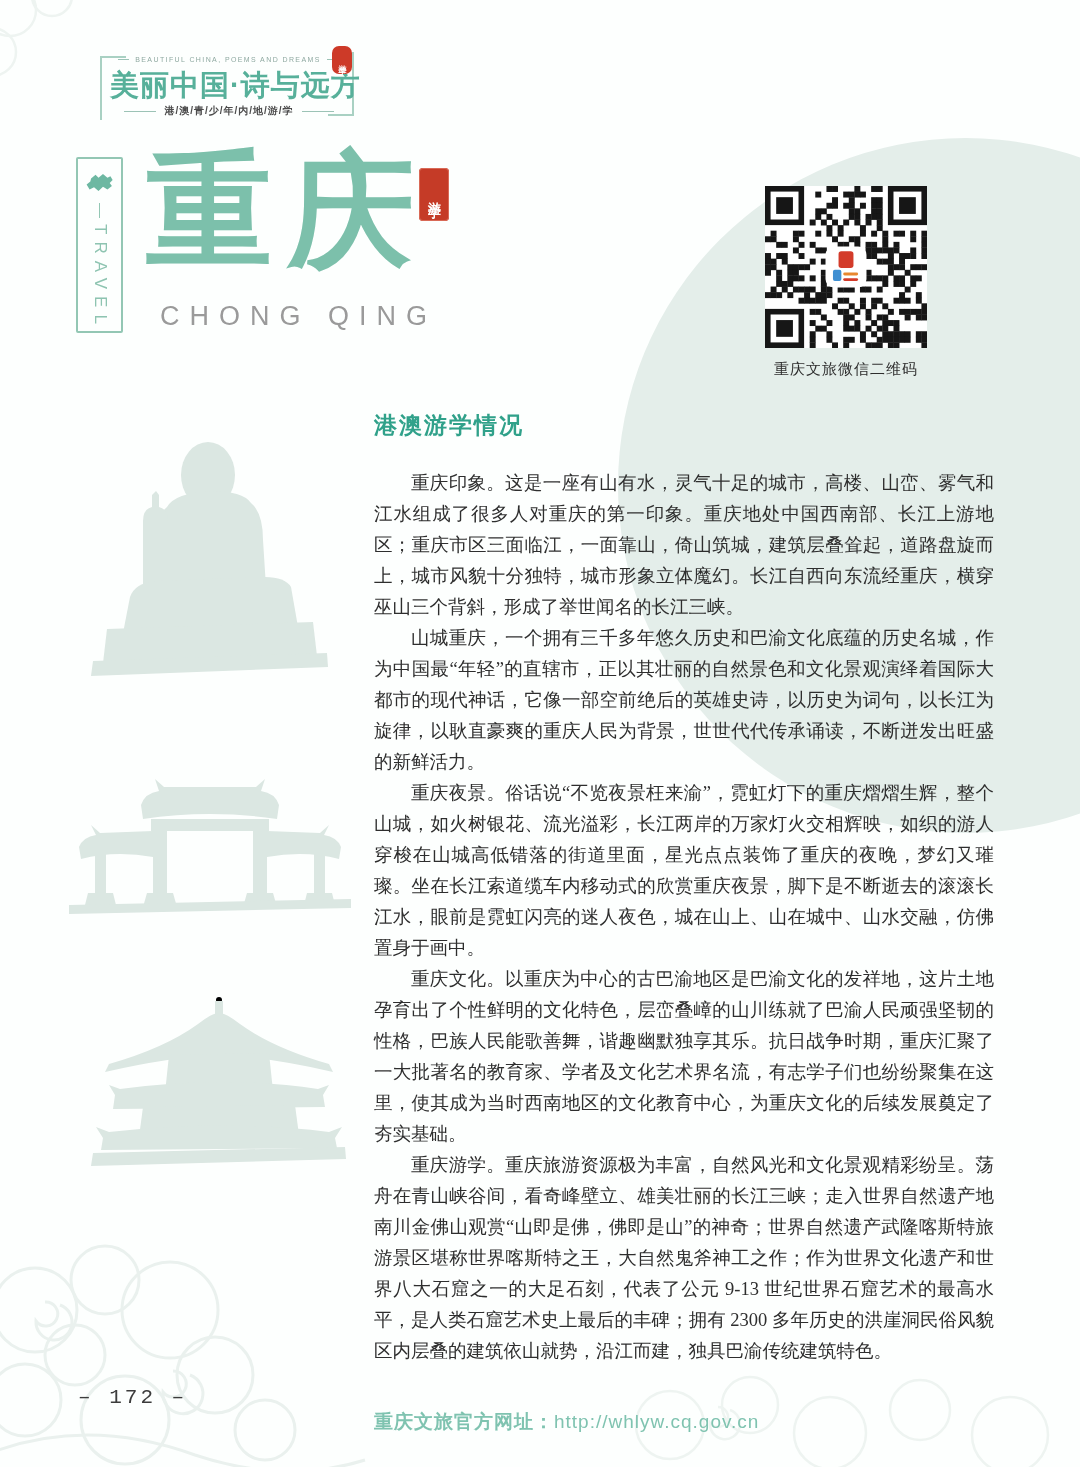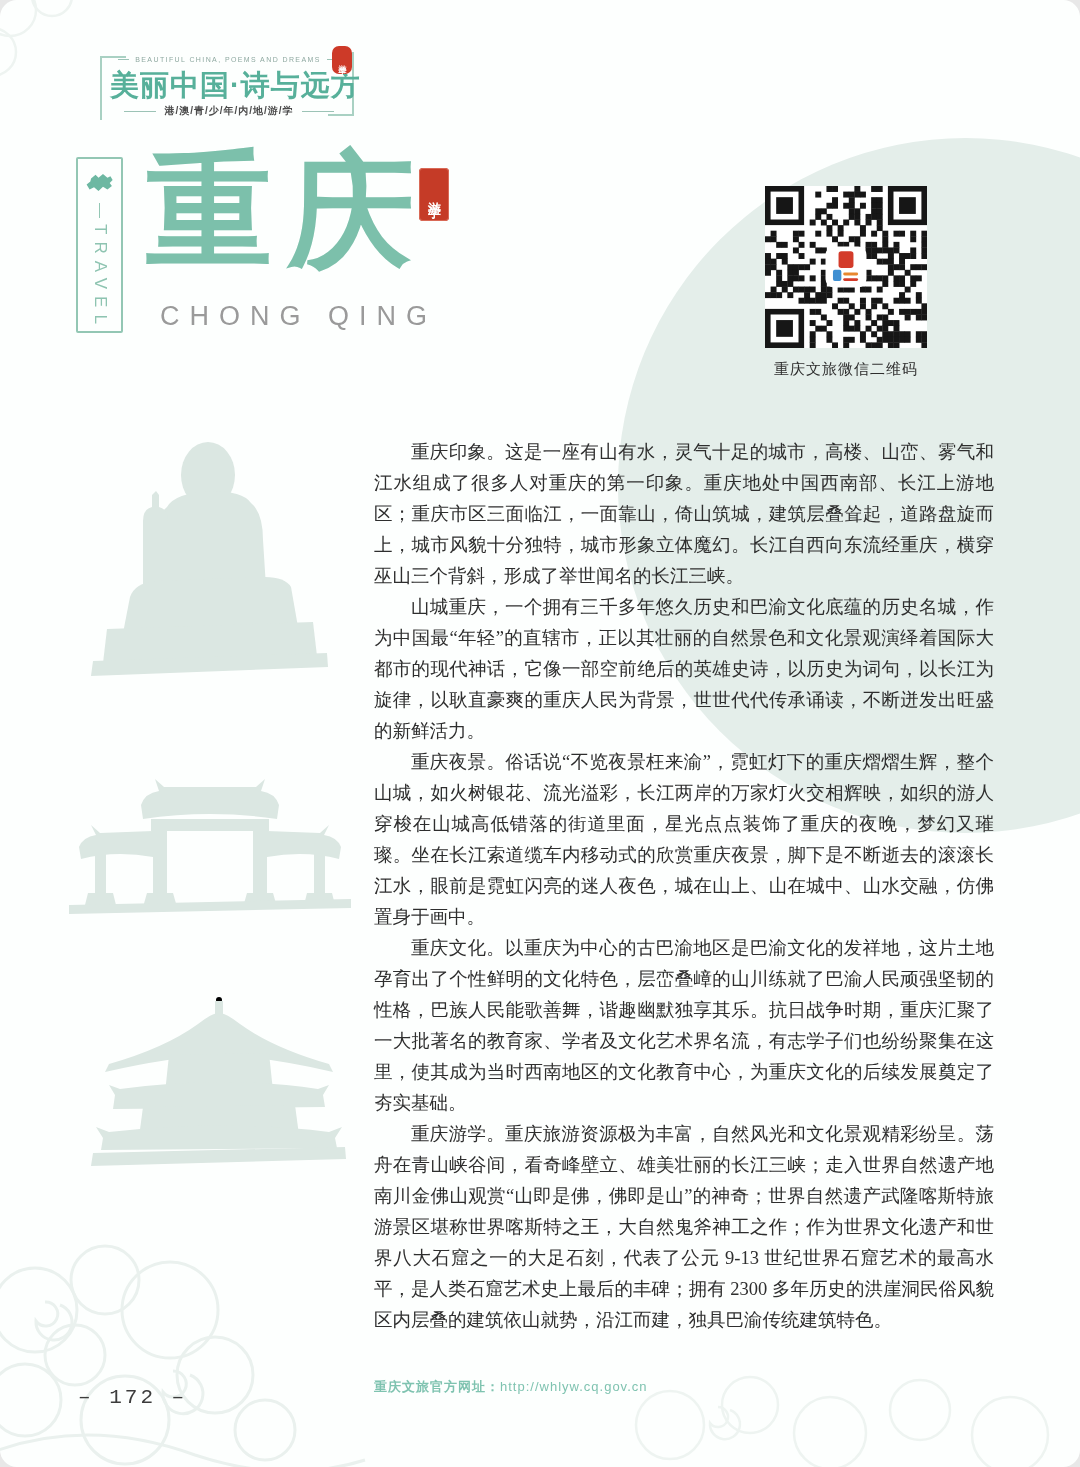--- a/index.html
+++ b/index.html
@@ -1,20 +1,19 @@
 <!DOCTYPE html>
 <html><head>
 <meta charset="utf-8">
 <style>
   html,body{margin:0;padding:0;background:#e8e8e8;}
   .page{
     position:relative;width:1080px;height:1467px;margin:0 auto;
     background:#fdfffe;overflow:hidden;
     font-family:"Liberation Sans","DejaVu Sans",sans-serif;
-    border-radius:17px;
   }
   
   .blob{position:absolute;left:618px;top:138px;width:695px;height:695px;
         border-radius:50%;background:#e4eeea;}
   .sil{position:absolute;}
   .sil path,.sil ellipse,.sil rect{fill:#dbe7e2;}
   .clouds{position:absolute;}
   .clouds *{fill:none;stroke:#eaf1ee;stroke-width:3;}
   .clouds.faint *{stroke:#eef4f1;stroke-width:2.5;}
   
@@ -54,21 +53,21 @@
   .qr-wrap{position:absolute;left:763px;top:186px;width:166px;text-align:center;}
   .qr-box{width:162px;height:162px;margin:0 auto;}
   .qr-caption{margin-top:12px;font-size:15px;font-weight:normal;color:#2e2e2e;letter-spacing:1px;}
   
   .article{position:absolute;left:374px;top:410px;width:620px;}
   .article h2{margin:0;font-size:23px;font-weight:bold;color:#30a18a;letter-spacing:2px;}
   .article p{margin:0;font-family:"Liberation Serif","DejaVu Serif",serif;
              font-size:18.5px;line-height:31px;color:#2e2e2e;
              text-align:justify;text-indent:2em;}
   .article p:first-of-type{margin-top:27px;}
-  .website{margin-top:42px;font-size:13px;font-weight:bold;color:#7fc3b0;letter-spacing:1px;}
+  .website{margin-top:42px;font-size:19px;font-weight:bold;color:#7fc3b0;letter-spacing:1px;}
   .website a{color:#7fc3b0;text-decoration:none;font-weight:normal;}
   
   .page-num{position:absolute;left:78px;top:1386px;font-family:Liberation Mono, monospace;
             font-size:21px;color:#3c3c3c;letter-spacing:3px;white-space:nowrap;}
 </style>
 </head>
 <body>
 
 <div class="page">
 
@@ -445,20 +444,21 @@
           <rect x="65" y="65" width="44" height="44" rx="9" fill="#fff"></rect>
           <rect x="79" y="70" width="16" height="18" rx="3" fill="#d33b2a"></rect>
           <rect x="73" y="90" width="9" height="12" rx="2" fill="#3f8fd2"></rect>
           <rect x="84" y="93" width="16" height="3" rx="1.5" fill="#e8872f"></rect>
           <rect x="84" y="99" width="16" height="3" rx="1.5" fill="#d33b2a"></rect>
         </svg></div>
     <div class="qr-caption">重庆文旅微信二维码</div>
   </div>
 
   <div class="article">
+    <h2>港澳游学情况</h2>
     <p>重庆印象。这是一座有山有水，灵气十足的城市，高楼、山峦、雾气和江水组成了很多人对重庆的第一印象。重庆地处中国西南部、长江上游地区；重庆市区三面临江，一面靠山，倚山筑城，建筑层叠耸起，道路盘旋而上，城市风貌十分独特，城市形象立体魔幻。长江自西向东流经重庆，横穿巫山三个背斜，形成了举世闻名的长江三峡。</p>
     <p>山城重庆，一个拥有三千多年悠久历史和巴渝文化底蕴的历史名城，作为中国最“年轻”的直辖市，正以其壮丽的自然景色和文化景观演绎着国际大都市的现代神话，它像一部空前绝后的英雄史诗，以历史为词句，以长江为旋律，以耿直豪爽的重庆人民为背景，世世代代传承诵读，不断迸发出旺盛的新鲜活力。</p>
     <p>重庆夜景。俗话说“不览夜景枉来渝”，霓虹灯下的重庆熠熠生辉，整个山城，如火树银花、流光溢彩，长江两岸的万家灯火交相辉映，如织的游人穿梭在山城高低错落的街道里面，星光点点装饰了重庆的夜晚，梦幻又璀璨。坐在长江索道缆车内移动式的欣赏重庆夜景，脚下是不断逝去的滚滚长江水，眼前是霓虹闪亮的迷人夜色，城在山上、山在城中、山水交融，仿佛置身于画中。</p>
     <p>重庆文化。以重庆为中心的古巴渝地区是巴渝文化的发祥地，这片土地孕育出了个性鲜明的文化特色，层峦叠嶂的山川练就了巴渝人民顽强坚韧的性格，巴族人民能歌善舞，谐趣幽默独享其乐。抗日战争时期，重庆汇聚了一大批著名的教育家、学者及文化艺术界名流，有志学子们也纷纷聚集在这里，使其成为当时西南地区的文化教育中心，为重庆文化的后续发展奠定了夯实基础。</p>
     <p>重庆游学。重庆旅游资源极为丰富，自然风光和文化景观精彩纷呈。荡舟在青山峡谷间，看奇峰壁立、雄美壮丽的长江三峡；走入世界自然遗产地南川金佛山观赏“山即是佛，佛即是山”的神奇；世界自然遗产武隆喀斯特旅游景区堪称世界喀斯特之王，大自然鬼斧神工之作；作为世界文化遗产和世界八大石窟之一的大足石刻，代表了公元 9-13 世纪世界石窟艺术的最高水平，是人类石窟艺术史上最后的丰碑；拥有 2300 多年历史的洪崖洞民俗风貌区内层叠的建筑依山就势，沿江而建，独具巴渝传统建筑特色。</p>
     <div class="website">
       <span>重庆文旅官方网址：</span><a href="#">http://whlyw.cq.gov.cn</a>
     </div>
   </div>
 

